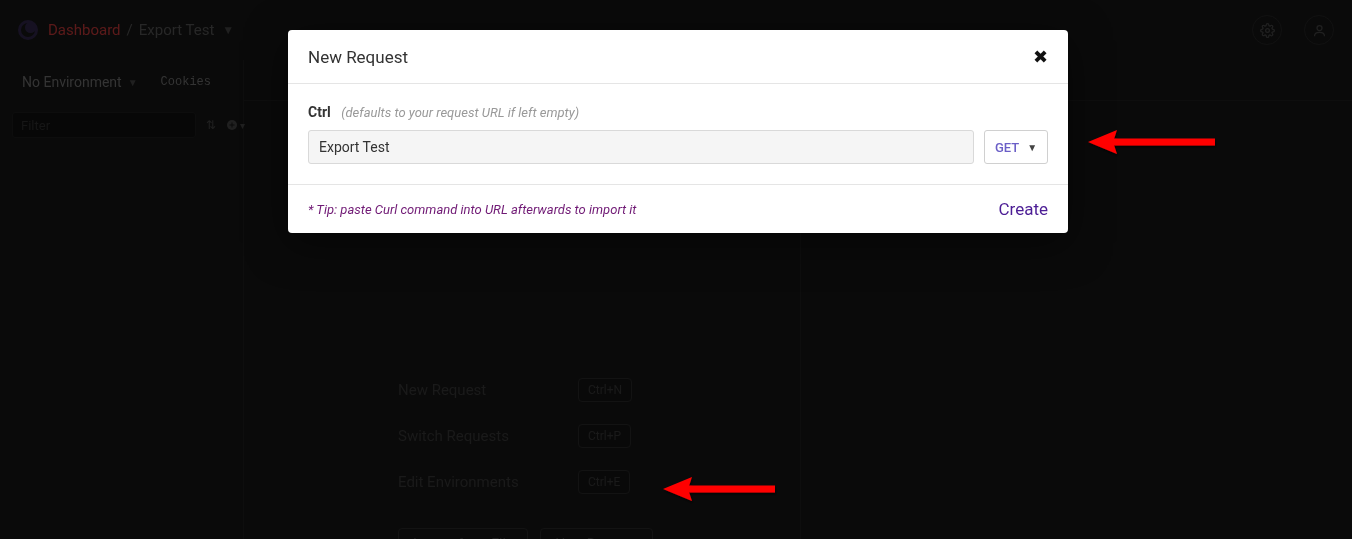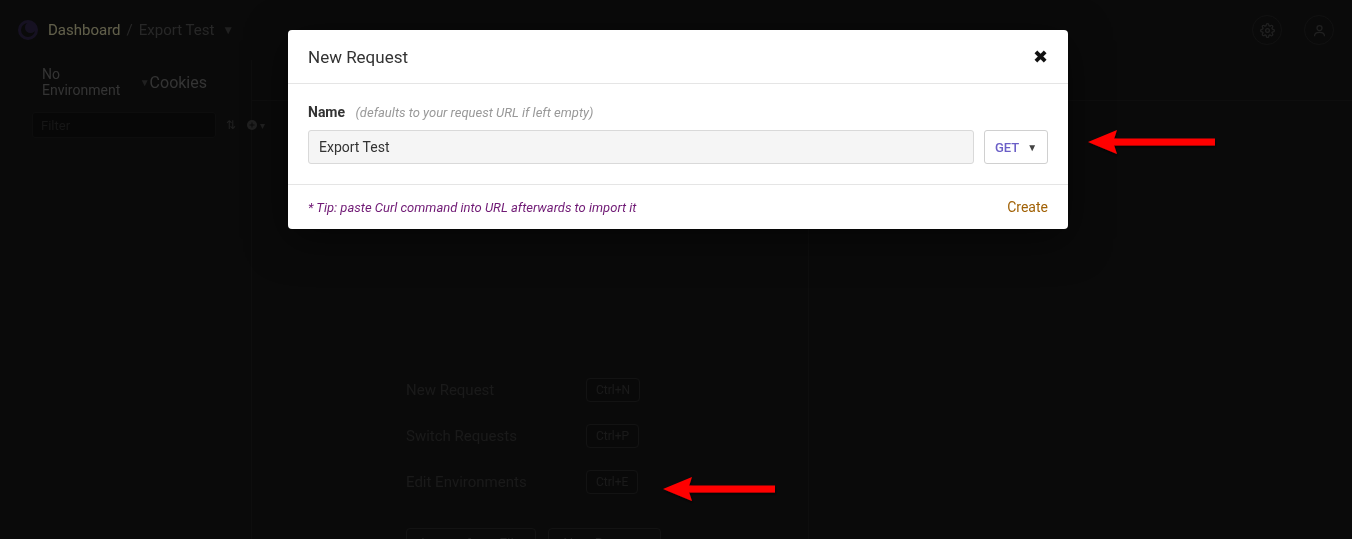--- a/index.html
+++ b/index.html
@@ -3,36 +3,36 @@
 <meta charset="utf-8">
 <style>
   * { box-sizing: border-box; margin: 0; padding: 0; font-family: -apple-system, BlinkMacSystemFont, "Segoe UI", Roboto, Helvetica, Arial, sans-serif; }
   body { width: 1352px; height: 539px; background: #1b1b1b; color: #666; overflow: hidden; position: relative; }
 
   
   .topbar { height: 60px; display: flex; align-items: center; padding: 0 18px; }
   .app-logo { width: 20px; height: 20px; border-radius: 50%; border: 3px solid #3b2f5a; background: #1b1b1b; margin-right: 10px; position: relative; }
   .app-logo::after { content:''; position:absolute; right:-1px; top:-1px; width:11px; height:11px; border-radius:50%; background:#3b2f5a; }
   .crumbs { flex: 1; display: flex; align-items: center; font-size: 15px; gap: 6px; }
-  .crumb-dash { color: #fef9c3; }
+  .crumb-dash { color: #ef4444; }
   .crumb-sep { color: #666; }
   .crumb-current { color: #666; }
   .crumb-caret { color:#555; font-size:12px; margin-left:2px; }
   .top-icons { display:flex; gap:22px; align-items:center; }
   .icon-circle { width:30px; height:30px; border-radius:50%; border:1px solid #2e2e2e; display:flex; align-items:center; justify-content:center; color:#555; font-size:15px; }
 
   
   .overlay { position:absolute; inset:0; background:rgba(0,0,0,0.62); z-index:10; }
 
   
   .main { position:absolute; top:60px; left:0; right:0; bottom:0; display:flex; }
-  .sidebar { width:244px; border-right:1px solid #252525; padding:0 16px;margin-left:8px; }
+  .sidebar { width:244px; border-right:1px solid #252525; padding:0 4px; }
   .side-top { display:flex; align-items:center; justify-content:space-between; padding:10px 18px; height:44px; }
   .side-label { color:#888; font-size:14px; display:flex; align-items:center; gap:6px; }
-  .cookies { color:#888; font-size:16px; margin-right:10px;}
+  .cookies { color:#888; font-size:12px; margin-right:10px;font-family:Liberation Mono, monospace;}
   .side-caret { font-size:10px; color:#555; }
 
   .side-filter-row { display:flex; align-items:center; gap:10px; padding:8px 10px 8px 8px; }
   .filter-input { flex:1; background:#141414; border:1px solid #222; height:26px; border-radius:3px; padding:0 8px; color:#666; font-size:13px; }
   .filter-input::placeholder { color:#3a3a3a; }
   .sort-icon, .plus-icon { color:#555; font-size:12px; }
   .plus-icon { display:flex; align-items:center; gap:2px; }
 
   .content { flex:1; position:relative; }
   .content-inner { border-top:1px solid #252525; margin-top:40px; height:calc(100% - 40px); }
@@ -53,21 +53,21 @@
   .close-btn { font-size:18px; color:#111; cursor:pointer; }
   .modal-body { padding:20px; }
   .name-label { font-size:14px; color:#333; margin-bottom:10px; }
   .name-hint { font-style:italic; color:#999; font-size:13px; }
   .name-row { display:flex; gap:10px; }
   .name-input { flex:1; border:1px solid #d9d9d9; background:#f5f5f5; height:34px; border-radius:3px; padding:0 10px; font-size:14px; color:#333; }
   .method-btn { width:64px; height:34px; border:1px solid #d0d0d0; border-radius:3px; background:#fff; display:flex; align-items:center; justify-content:center; gap:8px; color:#6b5fc7; font-size:13px; font-weight:500; }
   .method-caret { color:#444; font-size:10px; }
   .modal-footer { border-top:1px solid #e5e5e5; padding:14px 20px; display:flex; align-items:center; justify-content:space-between; }
   .tip { font-style:italic; color:#701a75; font-size:13px; }
-  .create-btn { font-size:14px; color:#a16207; }
+  .create-btn { font-size:17px; color:#4c1d95; }
 
   
   .arrow { position:absolute; z-index:30; pointer-events:none; }
   .arrow svg { display:block; }
 </style>
 </head>
 <body>
 
 <div class="topbar">
   <div class="app-logo"></div>
@@ -143,21 +143,21 @@
 
 <div class="overlay"></div>
 
 <div class="modal">
   <div class="modal-header">
     <span class="modal-title">New Request</span>
     <span class="close-btn">✖</span>
   </div>
   <div class="modal-body">
     <div class="name-label">
-      <b>Name</b>
+      <b>Ctrl</b>
       <span>&nbsp;</span>
       <span class="name-hint">(defaults to your request URL if left empty)</span>
     </div>
     <div class="name-row">
       <input class="name-input" value="Export Test" style="">
       <button class="method-btn">
         <span>GET</span>
         <span class="method-caret">▼</span>
       </button>
     </div>

